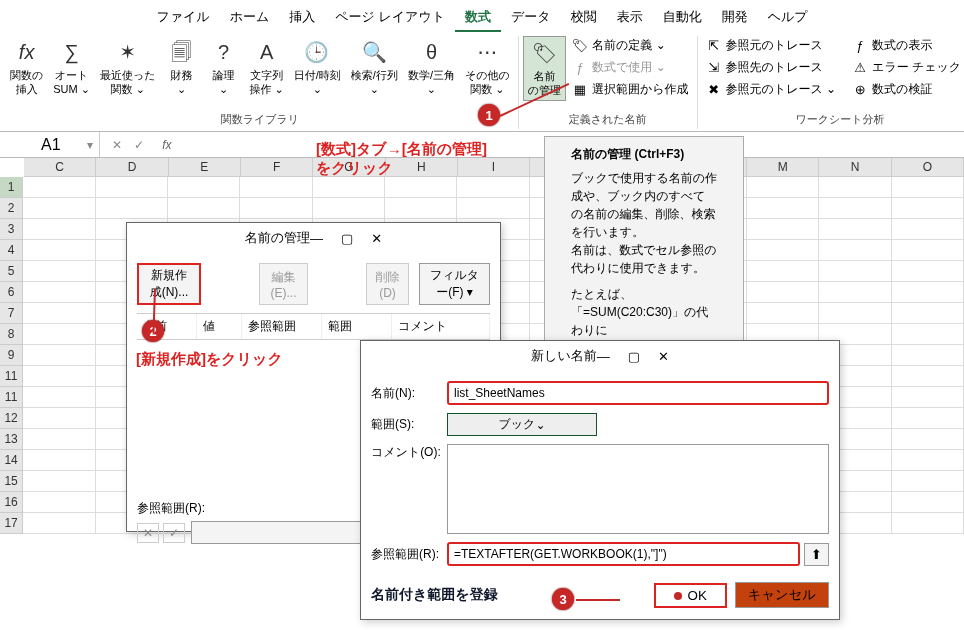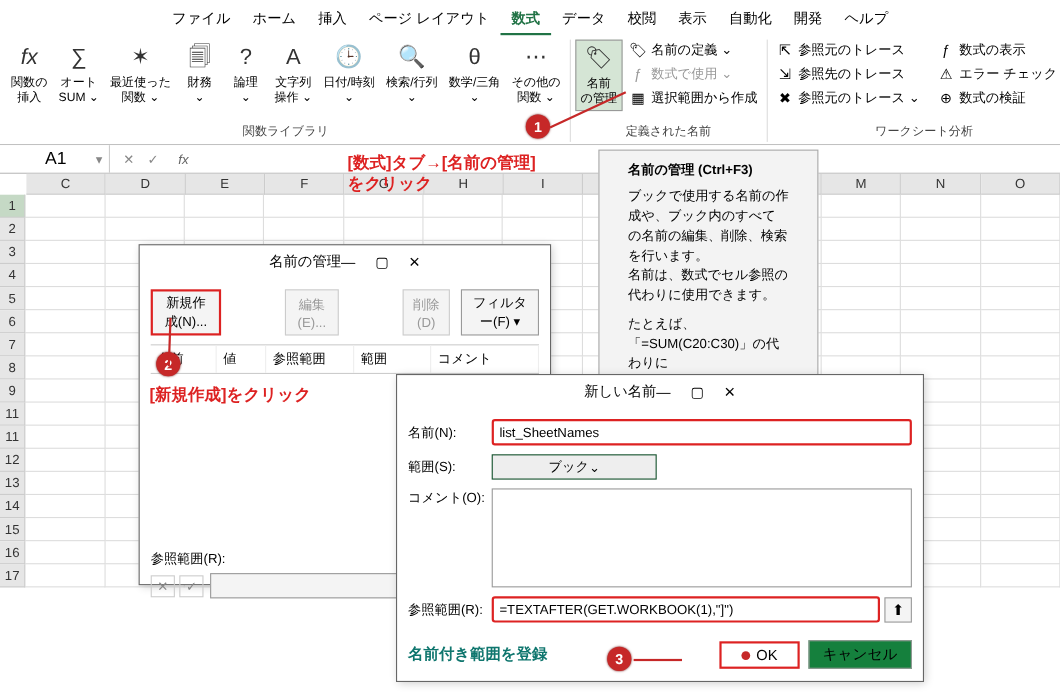--- a/index.html
+++ b/index.html
@@ -66,32 +66,32 @@
 .new-row { display: flex; align-items: center; margin-bottom: 8px; font-size: 12px; }
 .new-label { width: 76px; }
 .new-input { flex: 1; border: 1px solid #7a7a7a; padding: 3px 5px; font-size: 12px; }
 .new-input.hl { border: 2px solid #d22; border-radius: 3px; }
 .new-select { border: 1px solid #14532d; padding: 2px 4px; width: 150px; display: flex; justify-content: center; align-items: center; background: #eee; }
 .new-textarea { flex: 1; border: 1px solid #999; height: 90px; resize: none; font-size: 12px; padding: 3px; }
 .new-ref-wrap { display: flex; align-items: center; gap: 4px; flex: 1; }
 .new-ref-btn { border: 1px solid #999; padding: 3px 6px; background: #f4f4f4; }
 .new-bottom { display: flex; justify-content: flex-end; gap: 8px; padding-top: 8px; align-items: center; }
 .new-ok { border: 2px solid #d22; padding: 3px 18px; background: #fff; position: relative; }
-.new-cancel { border: 1px solid #999; padding: 3px 12px; background: #15803d; }
+.new-cancel { border: 1px solid #999; padding: 3px 12px; background: #c2410c; }
 
 
 .tooltip { position: absolute; top: 136px; left: 544px; width: 200px; background: #f3f3f3; border: 1px solid #aaa; padding: 8px 26px; font-size: 12px; line-height: 1.5; }
 .tooltip-title { font-weight: 600; margin-bottom: 6px; }
 
 
 .anno { position: absolute; color: #d22; font-weight: 700; font-size: 15px; pointer-events: none; }
 .anno-num { position: absolute; width: 22px; height: 22px; background: #c62828; color: #fff; border-radius: 50%; display: flex; align-items: center; justify-content: center; font-weight: 700; font-size: 13px; pointer-events: none; box-shadow: 0 0 2px #600; }
 .anno-line { position: absolute; background: #c62828; height: 2px; transform-origin: left center; pointer-events: none; }
 .ok-dot { display:inline-block; width:8px; height:8px; background:#c62828; border-radius:50%; margin-right:6px; vertical-align:middle;}
-.anno-red-text { color:#0f766e; font-weight:600; font-size:14px; }
+.anno-red-text { color:#0f172a; font-weight:600; font-size:14px; }
 </style>
 </head>
 <body>
 
 <div class="tabs">
   <div class="tab">ファイル</div>
   <div class="tab">ホーム</div>
   <div class="tab">挿入</div>
   <div class="tab">ページ レイアウト</div>
   <div class="tab active">数式</div>

